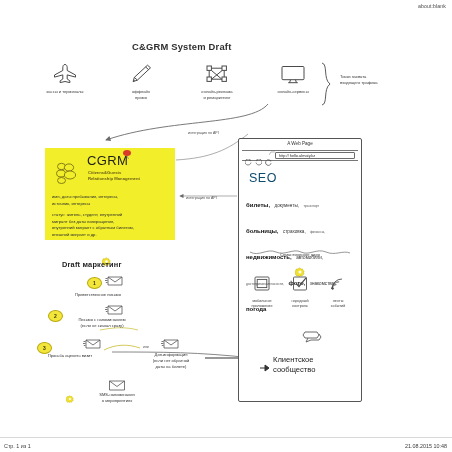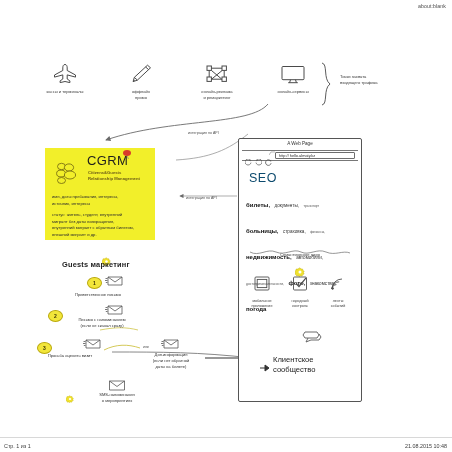--- a/index.html
+++ b/index.html
@@ -40,21 +40,21 @@
   .src .glyph svg{display:block;margin:0 auto;}
   .src .cap{font-size:4.1px;color:#3c3c3c;line-height:1.4;display:block;margin-top:1px;}
 
   
   .brace{position:absolute;left:318px;top:62px;width:18px;height:42px;}
   .brace-cap{position:absolute;left:340px;top:74px;width:74px;text-align:left;
              font-size:4.1px;color:#3c3c3c;line-height:1.45;}
 
   
   .cgrm{
-    position:absolute;left:45px;top:148px;width:110px;height:92px;
+    position:absolute;left:45px;top:148px;width:130px;height:92px;
     background:#f2ef2a;border:0;
     box-shadow:0 0 0 0 rgba(0,0,0,0);
   }
   .cgrm-title{
     position:absolute;left:42px;top:5px;
     font-size:13px;color:#1d1d1d;letter-spacing:.4px;font-weight:normal;
   }
   .cgrm-sub{
     position:absolute;left:43px;top:22px;
     font-size:4.2px;color:#6b5b17;line-height:1.5;font-weight:bold;
@@ -154,20 +154,21 @@
   }
   .ili{position:absolute;font-size:3.4px;color:#555;}
 </style>
 </head>
 <body>
 
 <div class="page">
 
   <div class="print-header">about:blank</div>
 
+  <div class="doc-title">C&amp;GRM System Draft</div>
 
   <div class="src" style="left:32px;top:62px;">
     <span class="glyph">
       <svg width="26" height="24" viewBox="0 0 26 24">
           <g fill="none" stroke="#4a4a4a" stroke-width="1" stroke-linejoin="round">
         <path d="M13 2.5 c1.6 0 2.2 1.6 2.2 3.4 v2.6 l8.3 4.5 v2.1 l-8.3 -2.2 v4.1 l2.7 1.9 v1.7 l-4.9 -1.1 l-4.9 1.1 v-1.7 l2.7 -1.9 v-4.1 l-8.3 2.2 v-2.1 l8.3 -4.5 v-2.6 c0 -1.8 .6 -3.4 2.2 -3.4 z"></path>
       </g>
         </svg>
     </span>
     <span class="cap">кассы и терминалы</span>
@@ -409,21 +410,21 @@
     <div class="client-comm" style="white-space:pre-line;">Клиентское
 сообщество</div>
   </div>
 
   <span class="gear" style="left:102px;top:252px;">
     <svg width="9" height="9" viewBox="0 0 10 10">
         <path d="M5 .8 l1 1.2 h1.6 l.3 1.5 l1.3 .7 l-.7 1.4 l.6 1.4 l-1.4 .6 l-.6 1.4 l-1.5 -.3 l-1.2 1 l-1.2 -1 l-1.5 .3 l-.6 -1.4 l-1.4 -.6 l.6 -1.4 l-.7 -1.4 l1.3 -.7 l.3 -1.5 h1.6 z" fill="#f0e22e" stroke="#c6b41c" stroke-width=".5"></path>
         <circle cx="5" cy="5" r="1.4" fill="#fff"></circle>
       </svg>
   </span>
-  <div class="dm-title">Guests маркетинг</div>
+  <div class="dm-title">Draft маркетинг</div>
 
   <div class="step">
     <div class="badge" style="left:87px;top:277px;">1</div>
     <span class="env" style="left:104px;top:274px;">
       <svg width="22" height="14" viewBox="0 0 22 14">
           <g fill="none" stroke="#555" stroke-width=".8" stroke-linejoin="round">
         <path d="M4 3 h14 v8 h-14 z"></path>
             <path d="M4 3 l7 5 l7 -5"></path>
             <path d="M1.5 4.5 h2 M1 6.5 h2.5 M1.8 8.5 h1.7"></path>
       </g>

